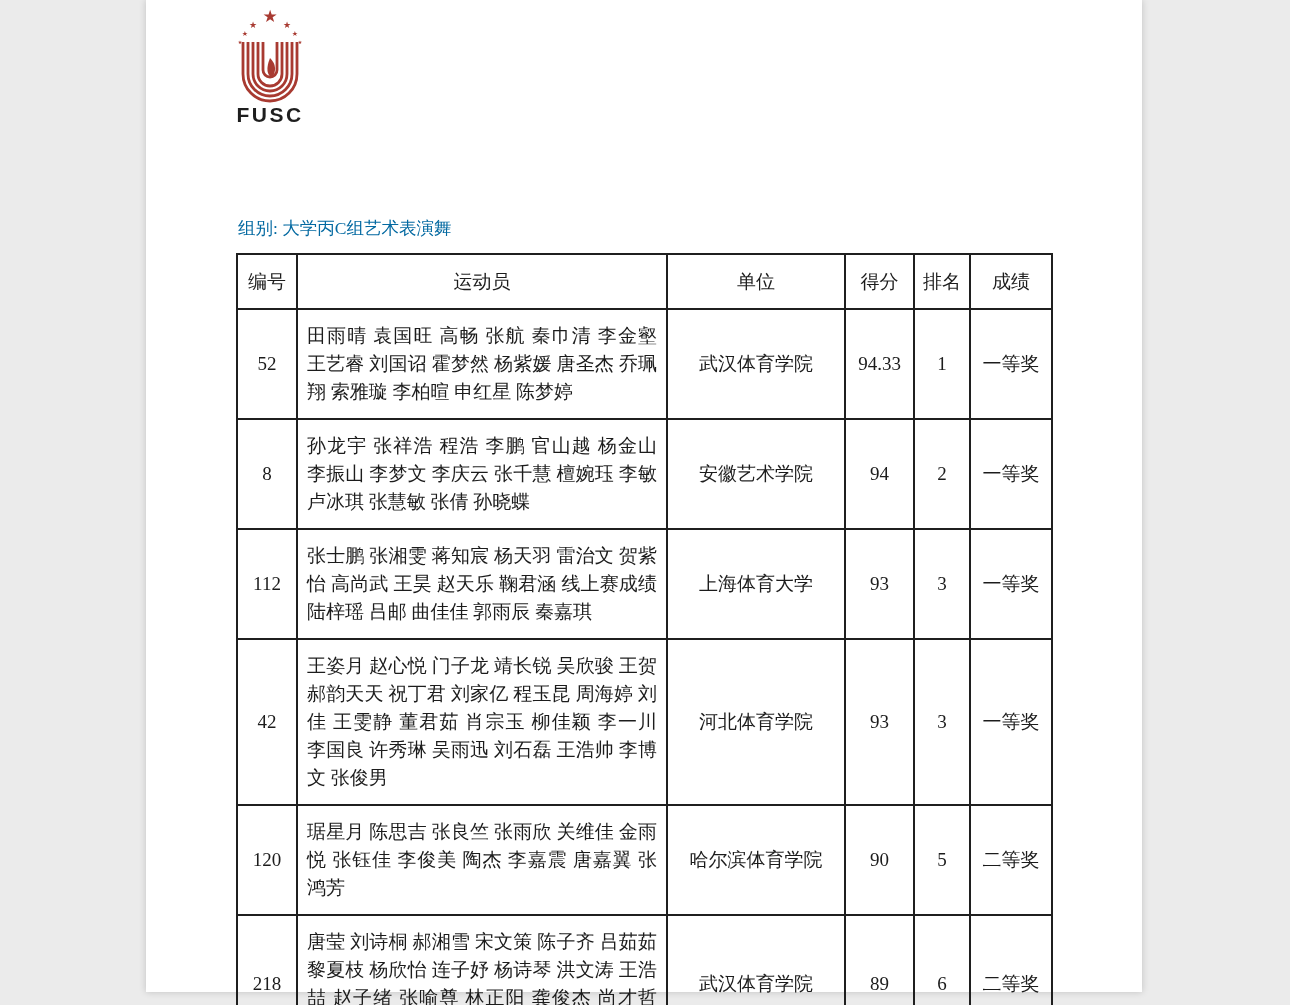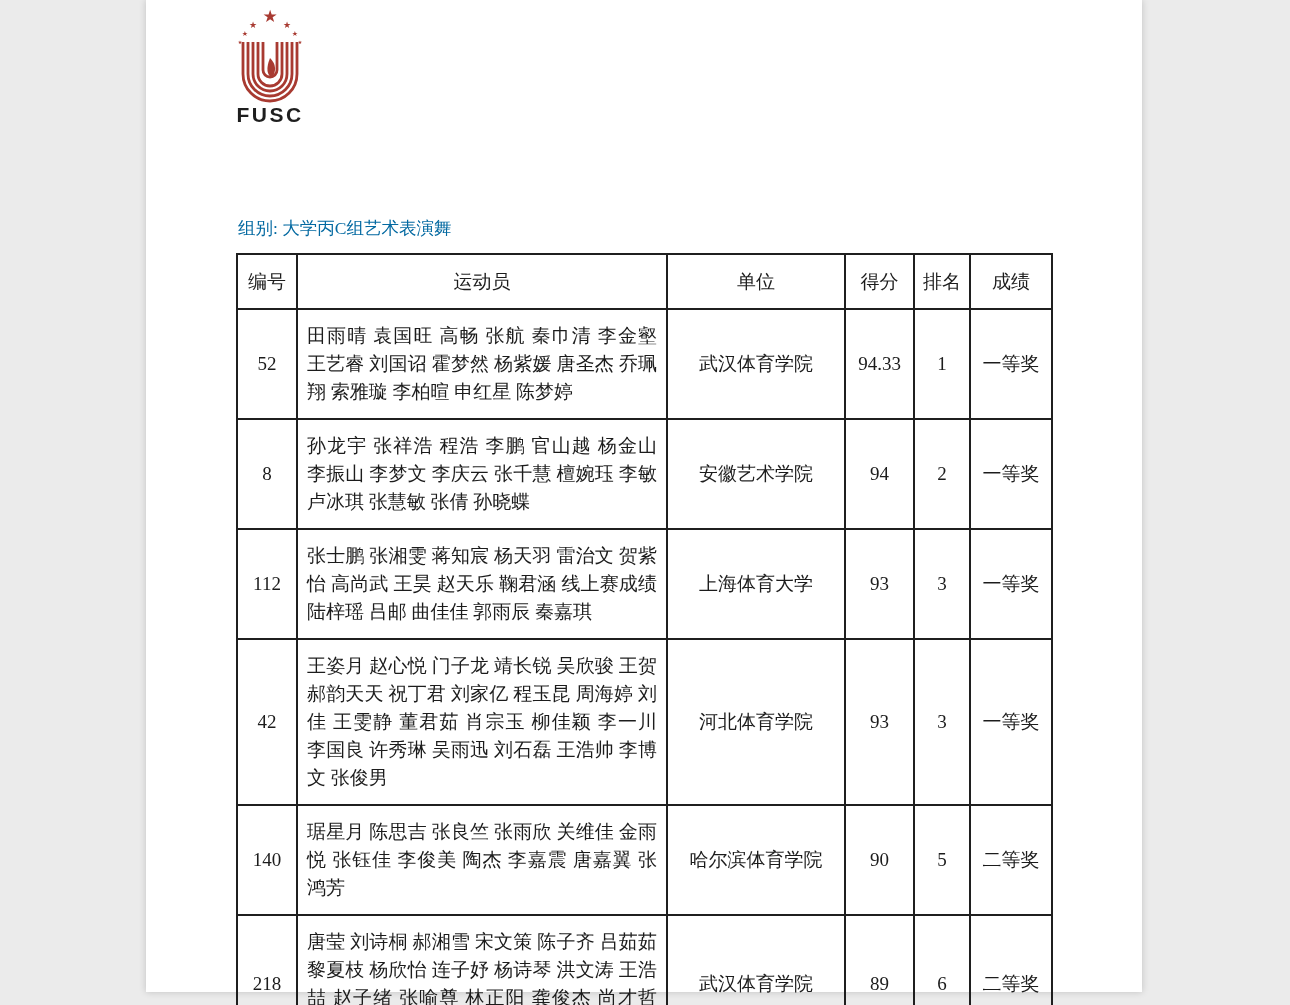--- a/index.html
+++ b/index.html
@@ -144,21 +144,21 @@
       </tr>
       <tr class="r3">
         <td>42</td>
         <td class="athletes">王姿月 赵心悦 门子龙 靖长锐 吴欣骏 王贺 郝韵天天 祝丁君 刘家亿 程玉昆 周海婷 刘佳 王雯静 董君茹 肖宗玉 柳佳颖 李一川 李国良 许秀琳 吴雨迅 刘石磊 王浩帅 李博文 张俊男</td>
         <td>河北体育学院</td>
         <td>93</td>
         <td>3</td>
         <td>一等奖</td>
       </tr>
       <tr class="r4">
-        <td>140</td>
+        <td>120</td>
         <td class="athletes">琚星月 陈思吉 张良竺 张雨欣 关维佳 金雨悦 张钰佳 李俊美 陶杰 李嘉震 唐嘉翼 张鸿芳</td>
         <td>哈尔滨体育学院</td>
         <td>90</td>
         <td>5</td>
         <td>二等奖</td>
       </tr>
       <tr class="r5">
         <td>218</td>
         <td class="athletes">唐莹 刘诗桐 郝湘雪 宋文策 陈子齐 吕茹茹 黎夏枝 杨欣怡 连子妤 杨诗琴 洪文涛 王浩喆 赵子绪 张喻尊 林正阳 龚俊杰 尚才哲 霍法龙 吴韩杰 赵梓宇</td>
         <td>武汉体育学院</td>

